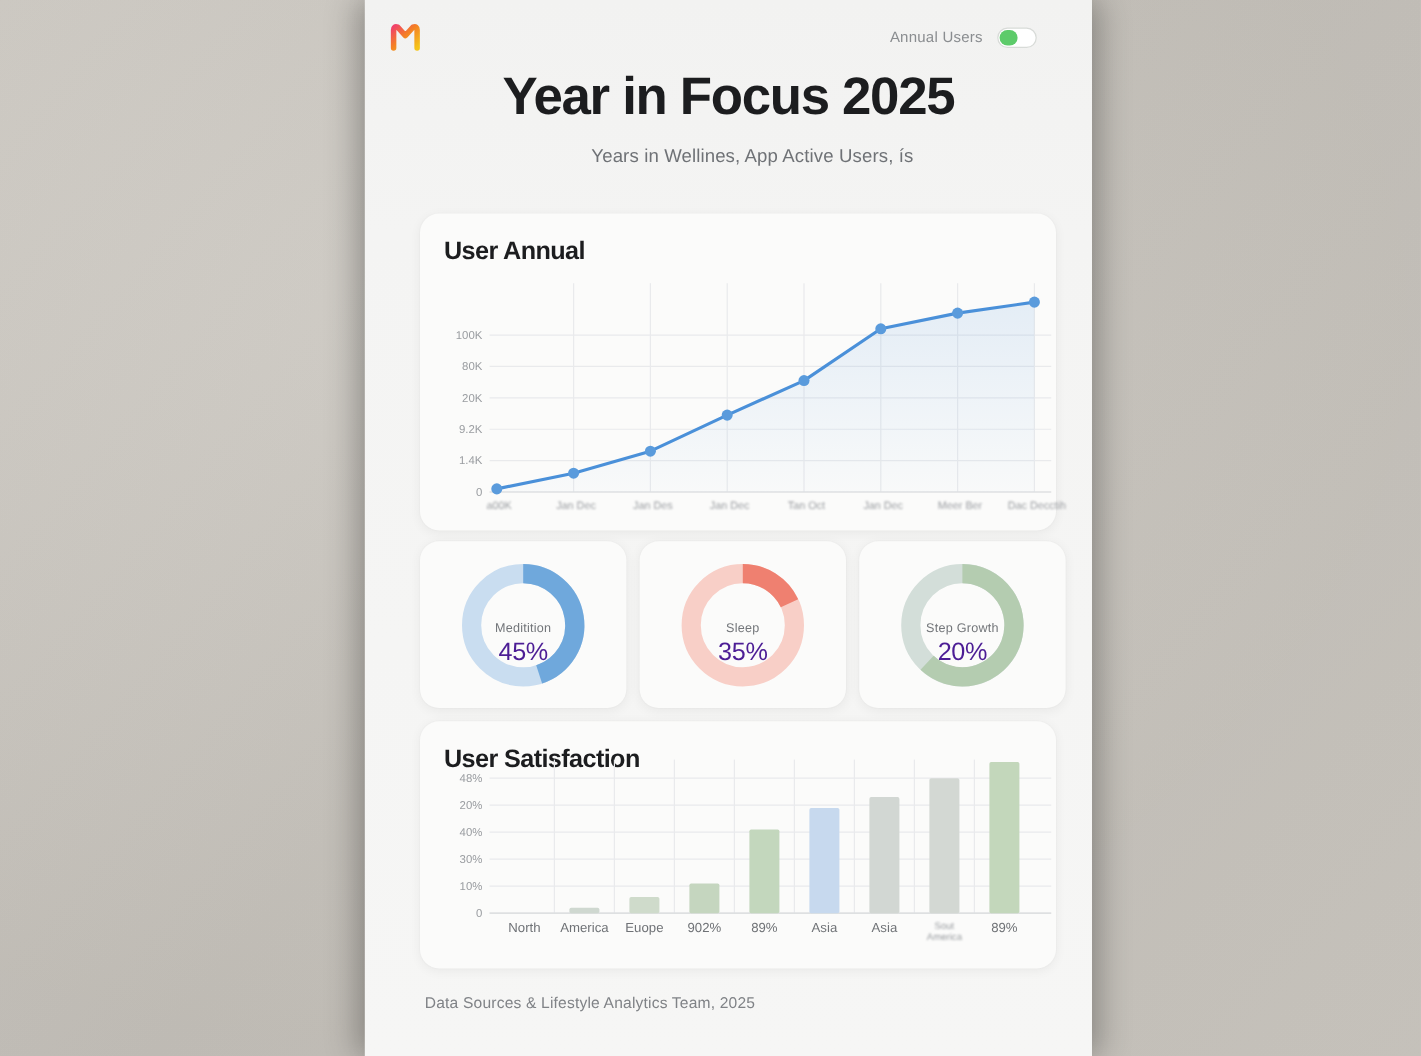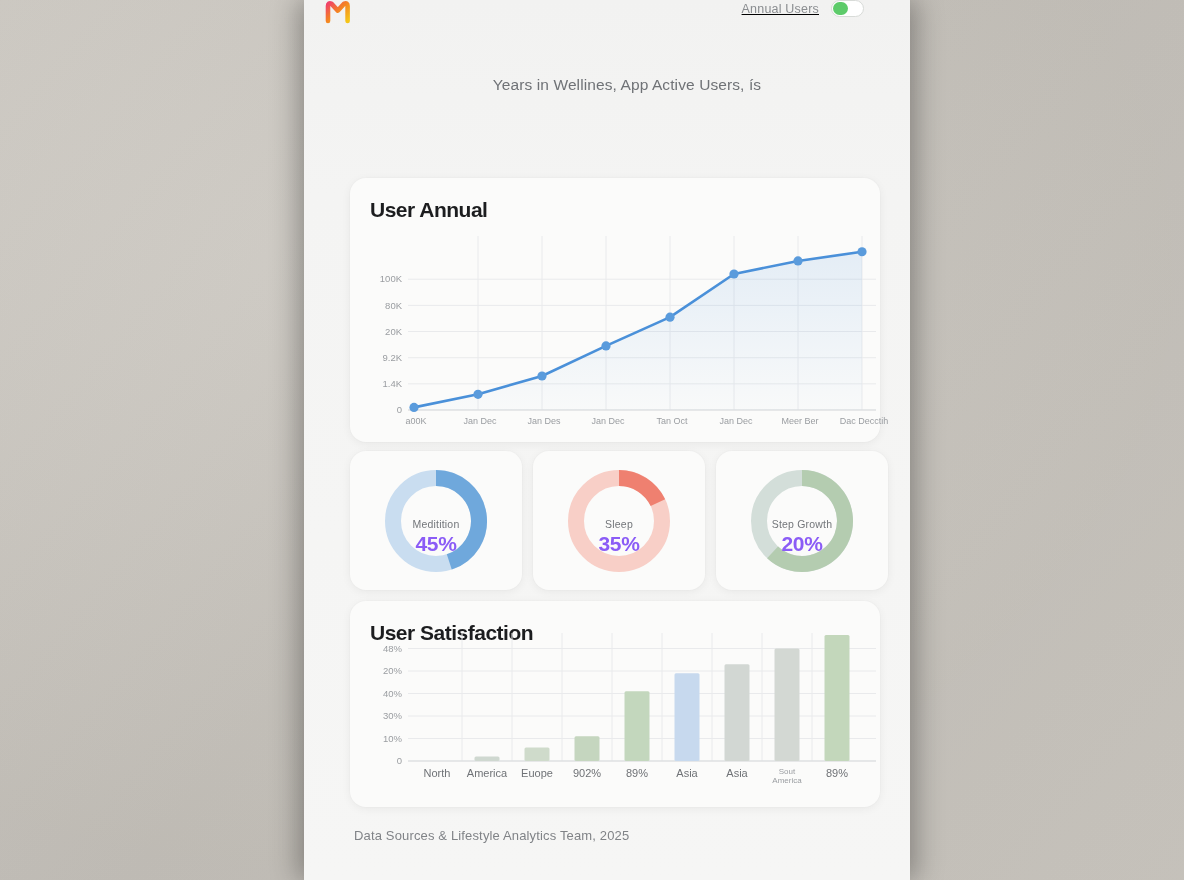--- a/index.html
+++ b/index.html
@@ -35,25 +35,24 @@
     overflow: hidden;
   }
 
   
   .topbar {
     position: absolute;
     left: 0; top: 0;
     width: 606px;
     height: 62px;
     display: flex;
-    align-items: flex-start;
+    align-items: center;
     justify-content: space-between;
     padding: 0 46px 0 21px;
     box-sizing: border-box;
-    text-decoration: underline;
   }
   .logo {
     width: 26px;
     height: 24px;
     position: relative;
     filter: blur(0.3px);
   }
   .logo svg { display: block; }
 
   .toggle-wrap {
@@ -186,22 +185,22 @@
     pointer-events: none;
   }
   .donut-label {
     font-size: 10.5px;
     color: #73767a;
     filter: blur(0.5px);
     letter-spacing: 0.2px;
   }
   .donut-value {
     font-size: 21px;
-    font-weight: 700;
-    color: #8b5cf6;
+    font-weight: 400;
+    color: #4c1d95;
     letter-spacing: -0.3px;
   }
 
   
   #bar-card {
     left: 46px;
     top: 601px;
     width: 530px;
     height: 206px;
   }
@@ -240,20 +239,21 @@
 
     <div class="toggle-wrap">
       <span class="toggle-label">Annual Users</span>
       <span class="toggle">
         <span class="knob"></span>
       </span>
     </div>
   </div>
 
   <div class="hero">
+    <h1 class="hero-title">Year in Focus 2025</h1>
     <div class="hero-sub">Years in Wellines, App Active Users, ís</div>
   </div>
 
   <div class="card" id="line-card">
     <div class="card-title">User Annual</div>
     <svg class="plot" id="line-svg" viewBox="0 0 530 264">
         <line x1="58" y1="101.23076923076923" x2="526" y2="101.23076923076923" class="gridline"></line>
         <line x1="58" y1="127.38461538461537" x2="526" y2="127.38461538461537" class="gridline"></line>
         <line x1="58" y1="153.53846153846155" x2="526" y2="153.53846153846155" class="gridline"></line>
         <line x1="58" y1="179.69230769230768" x2="526" y2="179.69230769230768" class="gridline"></line>

